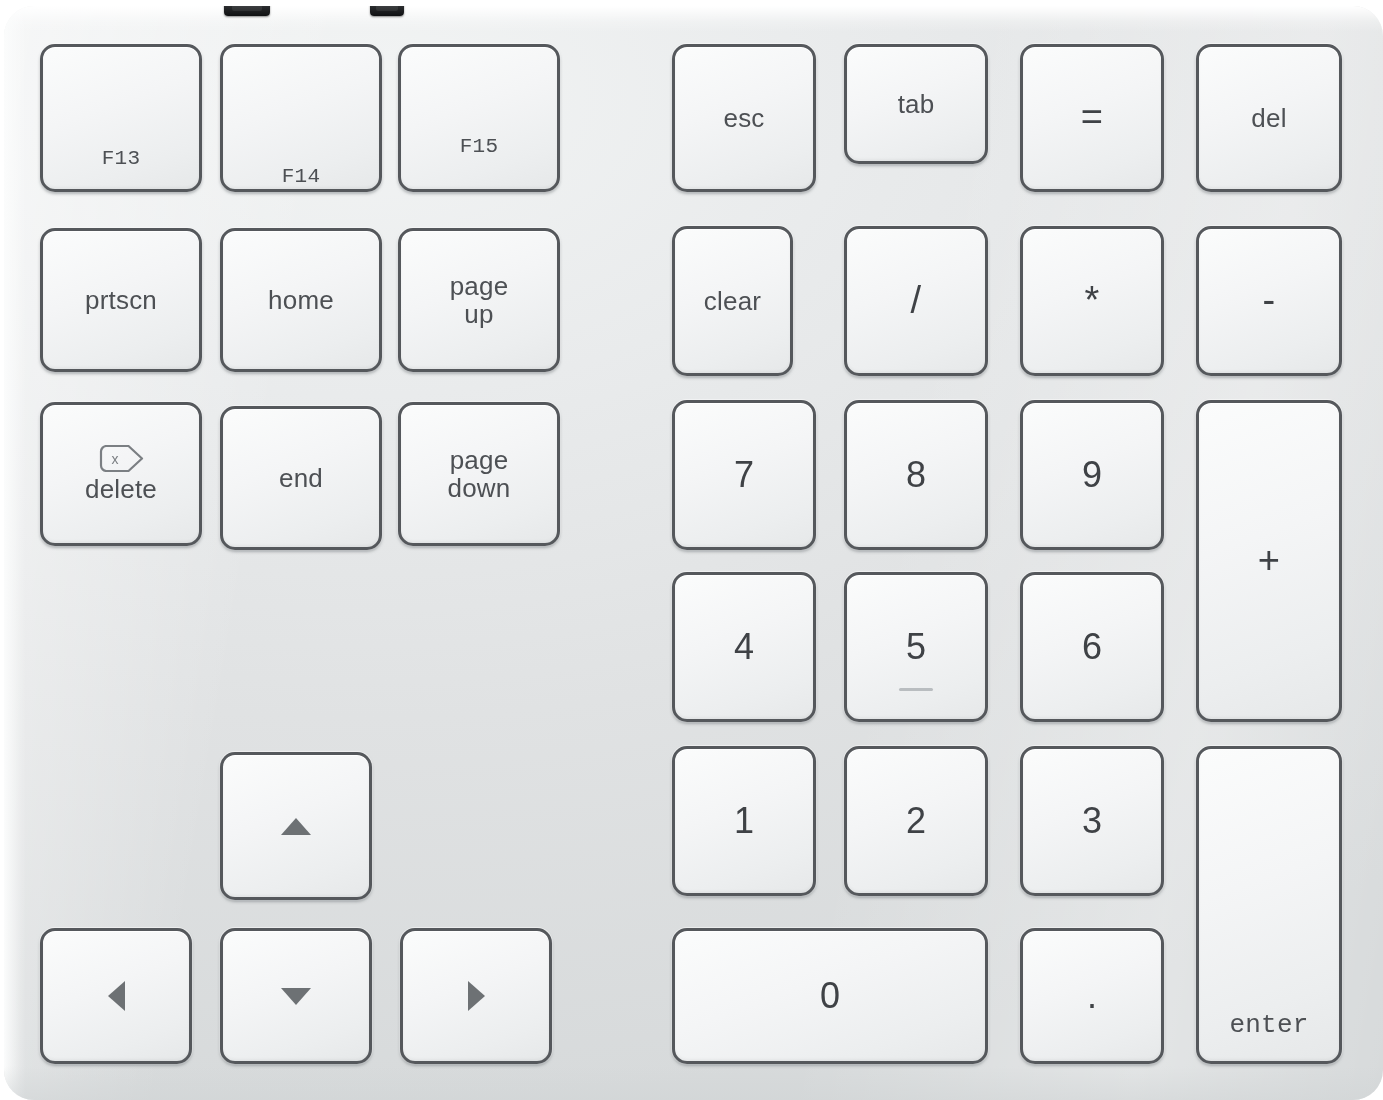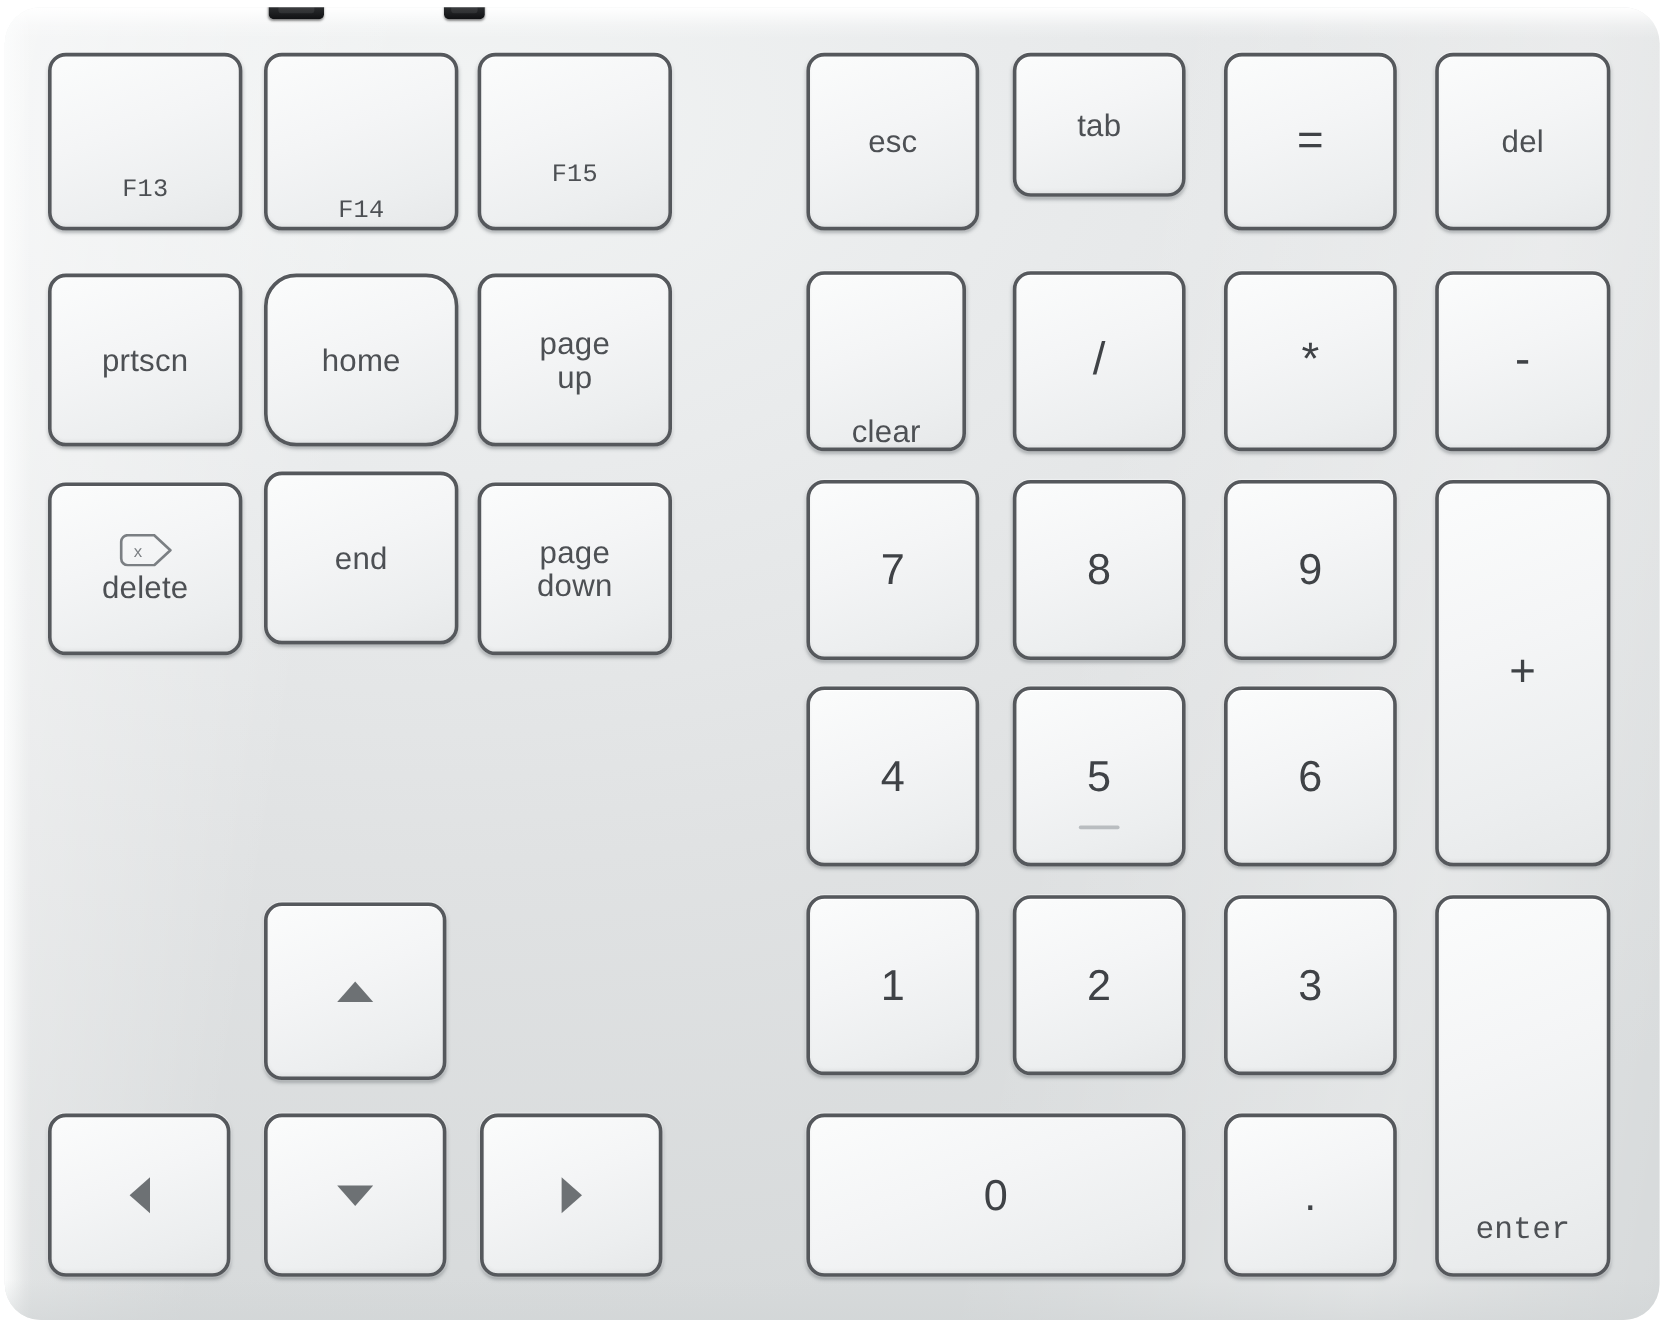--- a/index.html
+++ b/index.html
@@ -121,39 +121,39 @@
       </div>
       <div class="key lab-lower" style="left: 216px; top: 38px; width: 162px; height: 148px;">
         <span class="lbl sz-sm" style="">F14</span>
       </div>
       <div class="key lab-lower" style="left: 394px; top: 38px; width: 162px; height: 148px;">
         <span class="lbl sz-sm" style="margin-bottom: 30px;">F15</span>
       </div>
       <div class="key" style="left: 36px; top: 222px; width: 162px; height: 144px;">
         <span class="lbl sz-md">prtscn</span>
       </div>
-      <div class="key" style="left: 216px; top: 222px; width: 162px; height: 144px; border-radius: 27px;">
+      <div class="key" style="left: 216px; top: 222px; width: 162px; height: 144px;">
         <span class="lbl sz-md">home</span>
       </div>
       <div class="key" style="left: 394px; top: 222px; width: 162px; height: 144px;">
         <span class="lbl sz-md">page
 up</span>
       </div>
       <div class="key" style="left: 36px; top: 396px; width: 162px; height: 144px;">
         <div class="delete-stack">
           <span>
             <svg width="46" height="27" viewBox="0 0 46 27" class="fwd-del-icon">
               <path d="M3 6.5 A5.5 5.5 0 0 1 8.5 1 L30.5 1 L44 13.5 L30.5 26 L8.5 26 A5.5 5.5 0 0 1 3 20.5 Z" fill="none" stroke="#7b7f83" stroke-width="2.2" stroke-linejoin="round"></path>
               <text x="17" y="19" font-family="Liberation Sans, sans-serif" font-size="14" fill="#7b7f83" text-anchor="middle">x</text>
             </svg>
           </span>
           <span class="lbl sz-md">delete</span>
         </div>
       </div>
-      <div class="key" style="left: 216px; top: 387px; width: 162px; height: 144px;">
+      <div class="key" style="left: 216px; top: 400px; width: 162px; height: 144px;">
         <span class="lbl sz-md">end</span>
       </div>
       <div class="key" style="left: 394px; top: 396px; width: 162px; height: 144px;">
         <span class="lbl sz-md">page
 down</span>
       </div>
       <div class="key" style="left: 216px; top: 746px; width: 152px; height: 148px;">
         <span>
           <div class="tri tri-up"></div>
         </span>
@@ -180,21 +180,21 @@
       </div>
       <div class="key" style="left: 840px; top: 38px; width: 144px; height: 120px;">
         <span class="lbl sz-md">tab</span>
       </div>
       <div class="key" style="left: 1016px; top: 38px; width: 144px; height: 148px;">
         <span class="lbl sz-sym">=</span>
       </div>
       <div class="key" style="left: 1192px; top: 38px; width: 146px; height: 148px;">
         <span class="lbl sz-md">del</span>
       </div>
-      <div class="key" style="left: 668px; top: 220px; width: 133px; height: 150px; align-items: flex-end;">
+      <div class="key" style="left: 668px; top: 220px; width: 121px; height: 150px;">
         <span class="lbl sz-md">clear</span>
       </div>
       <div class="key" style="left: 840px; top: 220px; width: 144px; height: 150px;">
         <span class="lbl sz-sym">/</span>
       </div>
       <div class="key" style="left: 1016px; top: 220px; width: 144px; height: 150px;">
         <span class="lbl sz-sym">*</span>
       </div>
       <div class="key" style="left: 1192px; top: 220px; width: 146px; height: 150px;">
         <span class="lbl sz-sym">-</span>

